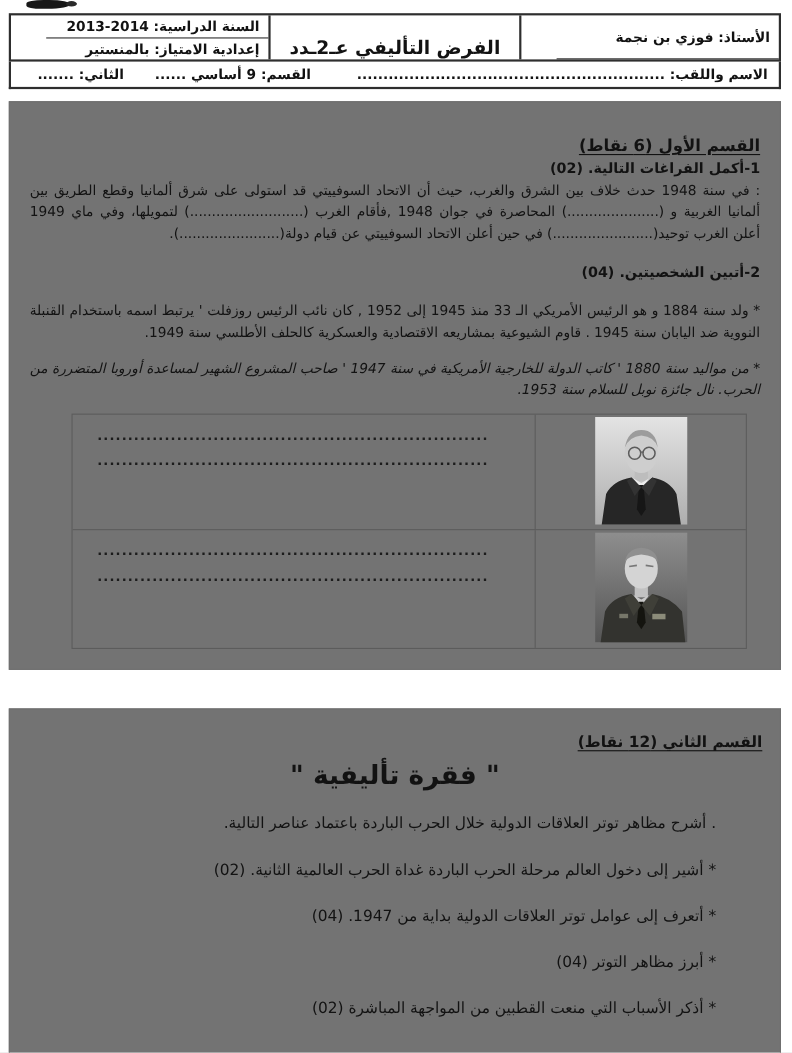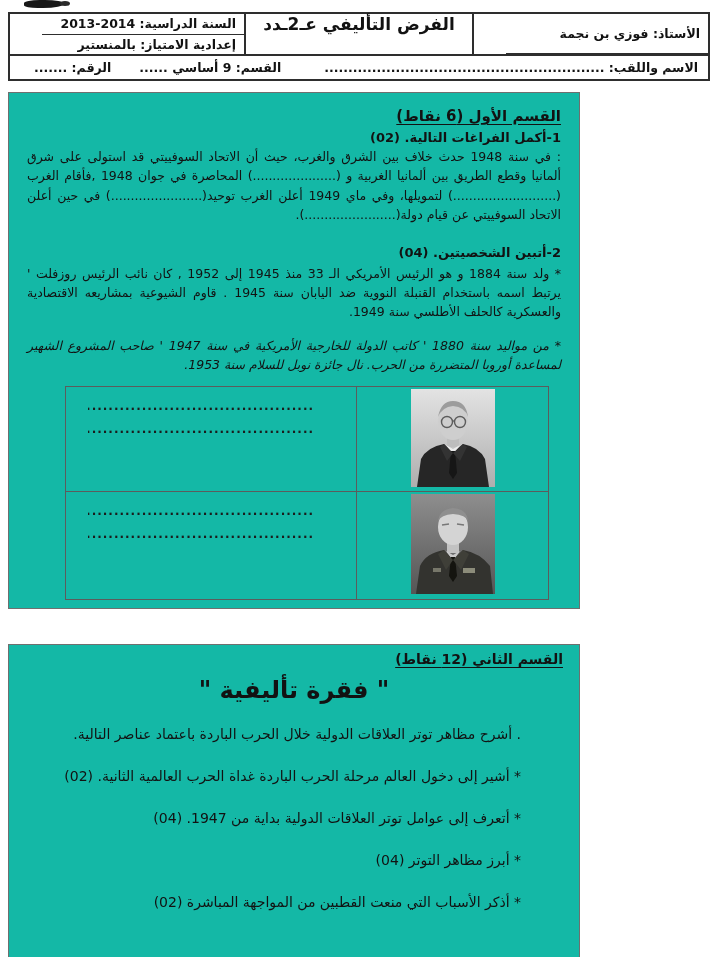--- a/index.html
+++ b/index.html
@@ -18,43 +18,43 @@
     background:#181818; border-radius:45% 55% 60% 40%; }
   .smudge2 { position:absolute; left:60px; top:1px; width:10px; height:5px;
     background:#2a2a2a; border-radius:50%; }
 
   
   .header { position:absolute; top:12px; left:8px; width:702px; box-sizing:border-box; }
   .header-top { display:flex; border:2px solid #2e2e2e; height:44px; box-sizing:border-box; }
   .h-cell { box-sizing:border-box; display:flex; flex-direction:column; }
   .h-cell.side { width:234px; }
   .h-cell.mid { flex:1; border-right:2px solid #2e2e2e; border-left:2px solid #2e2e2e;
-    justify-content:flex-start; align-items:center; }
+    justify-content:flex-end; align-items:center; }
   .h-sub { flex:1; display:flex; align-items:center; padding:0 8px;
     font-size:12.5px; font-weight:700; white-space:nowrap;margin-left:32px; }
   .h-sub.first { border-bottom:1.5px solid #2e2e2e; }
   .h-title { font-size:17px; font-weight:700; }
   .header-name-row { display:flex; align-items:center; justify-content:space-between;
     border:2px solid #2e2e2e; border-top:none; height:25px; padding:0 10px;
     font-size:12.5px; font-weight:700; box-sizing:border-box; white-space:nowrap; overflow:hidden; }
   .header-name-row .grow { flex:1 1 auto; overflow:hidden; }
   .header-name-row .fixed { flex:0 0 auto; padding:0 14px; }
 
   
-  .box { position:absolute; left:8px; width:572px; box-sizing:border-box;
-    border:1.5px solid #6f6f6f; background:#14b8a6; padding:0 16px; }
+  .box { position:absolute; left:8px; width:702px; box-sizing:border-box;
+    border:1.5px solid #6f6f6f; background:#737373; padding:16px 16px; }
   .box1 { top:92px; height:517px; }
   .box2 { top:644px; height:337px; }
 
   .sec-title { display:inline-block; font-size:15px; font-weight:700;
     text-decoration:underline; text-underline-offset:3px; margin:14px 2px 2px; }
   .q-head { font-size:13px; font-weight:700; margin:3px 2px 2px; }
   .para { font-size:12.5px; line-height:1.55; text-align:justify; margin:2px 2px 0; }
   .para.p1 { margin-bottom:20px; }
-  .para.person { margin-top:4px; }
+  .para.person { margin-top:16px; }
   .para.person2 { margin-top:14px;font-style:italic; }
 
   
   .ans-table { margin:12px 14px 0 40px; border:1.5px solid #5c5c5c; }
   .ans-row { display:flex; }
   .ans-row + .ans-row { border-top:1.5px solid #5c5c5c; }
   .answer-cell { flex:1; padding:12px 42px 0 22px; overflow:hidden; }
   .dotline { height:23px; overflow:hidden; white-space:nowrap;
     font-size:12px; font-weight:700; letter-spacing:1px; color:#1b1b1b; }
   .photo-cell { width:192px; box-sizing:border-box; border-left:1.5px solid #5c5c5c;
@@ -87,21 +87,21 @@
         <div class="h-title">الفرض التأليفي عـ2ـدد</div>
       </div>
       <div class="h-cell side">
         <div class="h-sub first">السنة الدراسية: 2014-2013</div>
         <div class="h-sub">إعدادية الامتياز: بالمنستير</div>
       </div>
     </div>
     <div class="header-name-row">
       <span class="grow">الاسم واللقب: ...........................................................</span>
       <span class="fixed">القسم: 9 أساسي ......</span>
-      <span class="fixed">الرقم: .......</span>
+      <span class="fixed">الثاني: .......</span>
     </div>
   </div>
 
   <div class="box box1">
     <div><span class="sec-title">القسم الأول (6 نقاط)</span></div>
     <div class="q-head">1-أكمل الفراغات التالية. (02)</div>
     <div class="para p1">: في سنة 1948 حدث خلاف بين الشرق والغرب، حيث أن الاتحاد السوفييتي قد استولى على شرق ألمانيا وقطع الطريق بين ألمانيا الغربية و (.....................) المحاصرة في جوان 1948 ,فأقام الغرب (..........................) لتمويلها، وفي ماي 1949 أعلن الغرب توحيد(.......................) في حين أعلن الاتحاد السوفييتي عن قيام دولة(.......................).</div>
 
     <div class="q-head">2-أتبين الشخصيتين. (04)</div>
     <div class="para person">* ولد سنة 1884 و هو الرئيس الأمريكي الـ 33 منذ 1945 إلى 1952 , كان نائب الرئيس روزفلت ' يرتبط اسمه باستخدام القنبلة النووية ضد اليابان سنة 1945 . قاوم الشيوعية بمشاريعه الاقتصادية والعسكرية كالحلف الأطلسي سنة 1949.</div>

